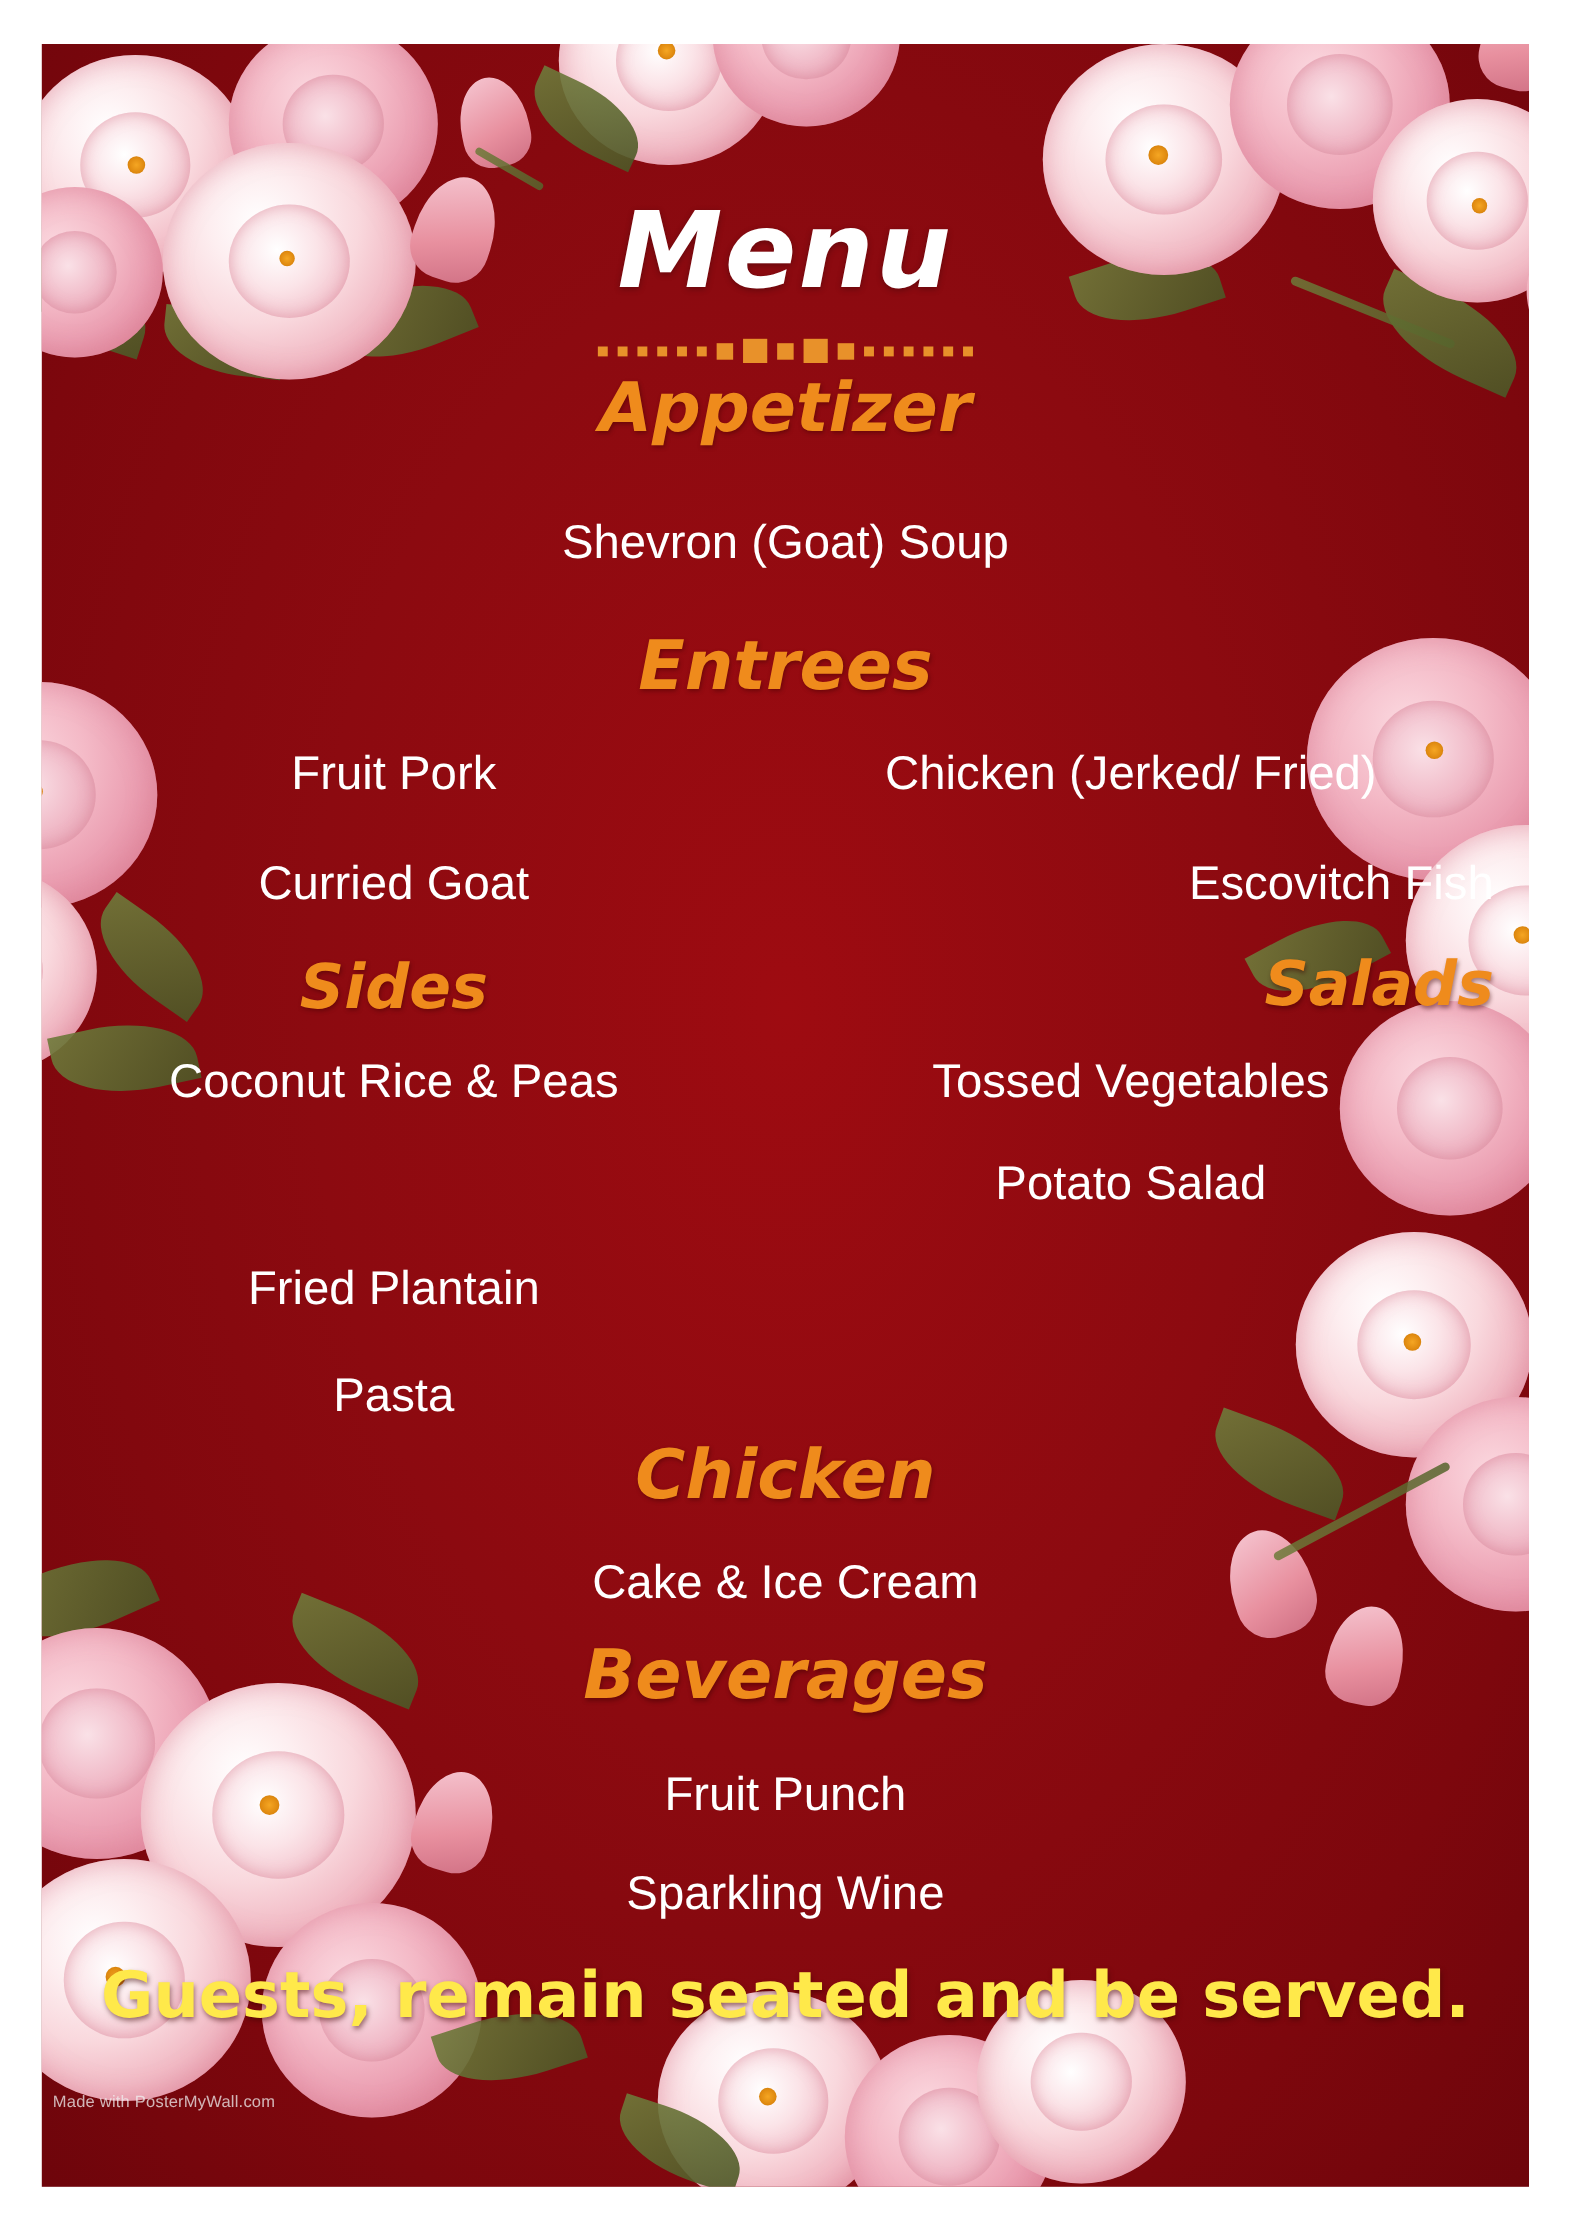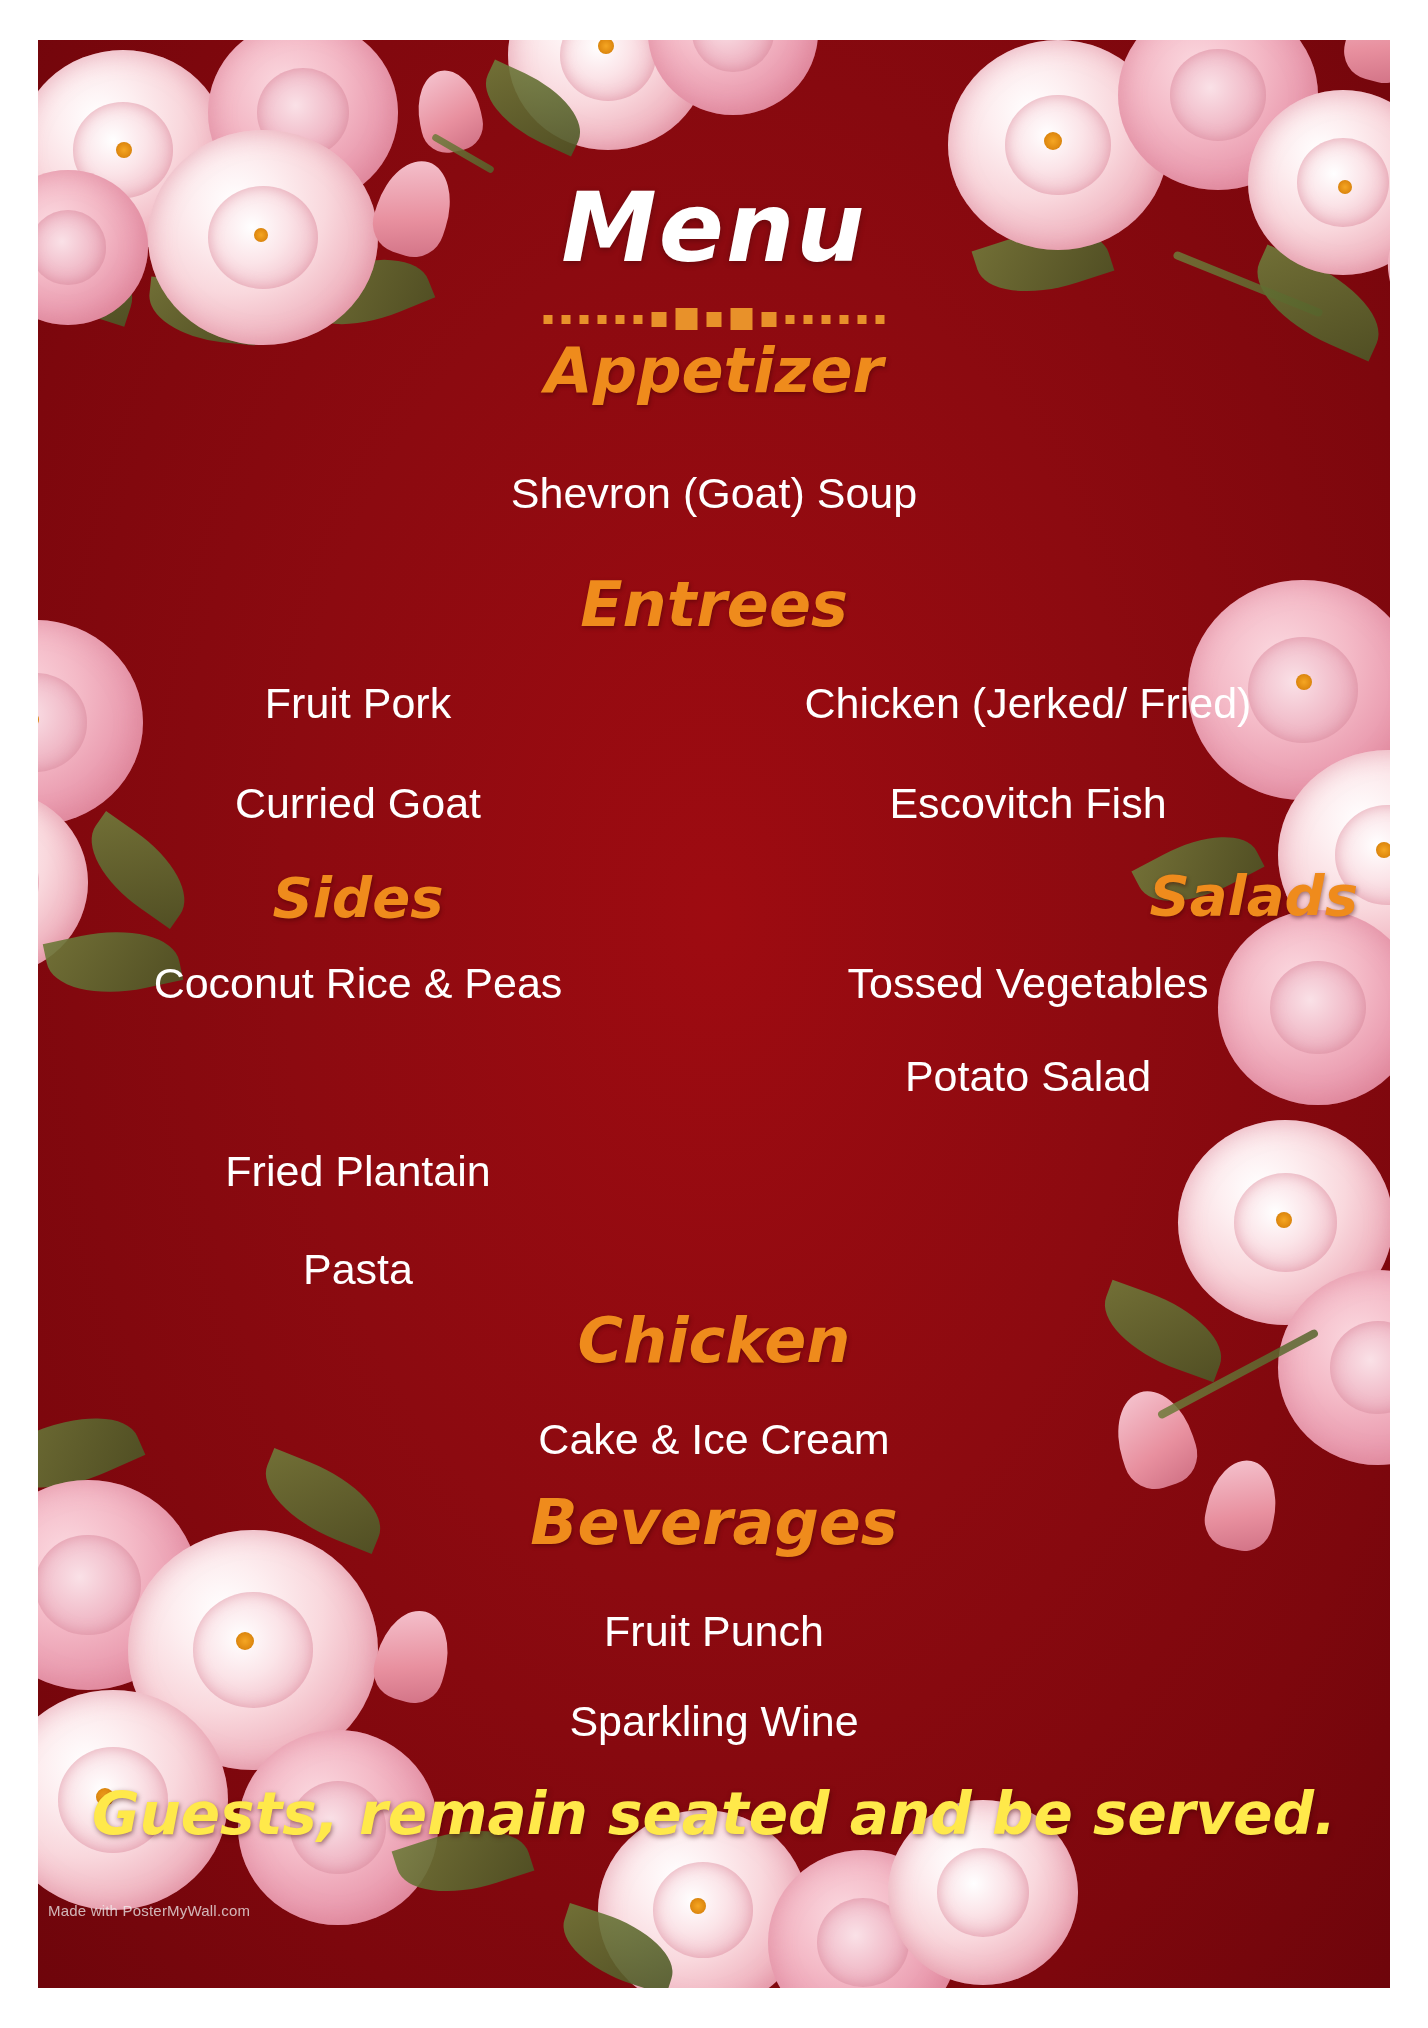--- a/index.html
+++ b/index.html
@@ -182,21 +182,20 @@
     left: 660px;
     text-align: center;
   }
 
   .footer-note {
     position: absolute;
     left: 0;
     right: 0;
     top: 1740px;
     font-family: "DejaVu Sans", sans-serif;
-    font-style: italic;
     font-weight: bold;
     font-size: 58px;
     color: #ffe94a;
     text-shadow: 1px 2px 5px rgba(60,0,0,0.5);
     white-space: nowrap;
   }
 
   .watermark {
     position: absolute;
     left: 48px;
@@ -330,21 +329,21 @@
         <div class="item" style="position:relative; left:0; right:0;">Fruit Pork</div>
       </div>
       <div class="col-right" style="top:642px;">
         <div class="item" style="position:relative; left:0; right:0;">Chicken (Jerked/ Fried)</div>
       </div>
 
       <div class="col-left" style="top:742px;">
         <div class="item" style="position:relative; left:0; right:0;">Curried Goat</div>
       </div>
       <div class="col-right" style="top:742px;">
-        <div class="item" style="position:relative; left:0; right:5px;">Escovitch Fish</div>
+        <div class="item" style="position:relative; left:0; right:5px;text-align:right;">Escovitch Fish</div>
       </div>
 
       <div class="col-left" style="top:830px;">
         <div class="section-head small" style="position:relative; left:0; right:0;">Sides</div>
       </div>
       <div class="col-left" style="top:922px;">
         <div class="item" style="position:relative; left:0; right:0;">Coconut Rice &amp; Peas</div>
       </div>
       <div class="col-left" style="top:1208px;">
         <div class="item" style="position:relative; left:0; right:0;">Pasta</div>

